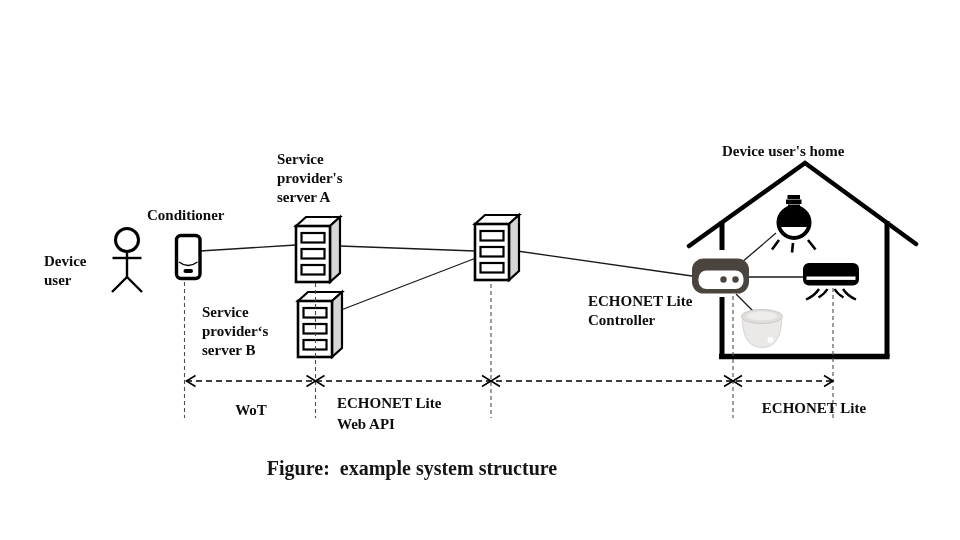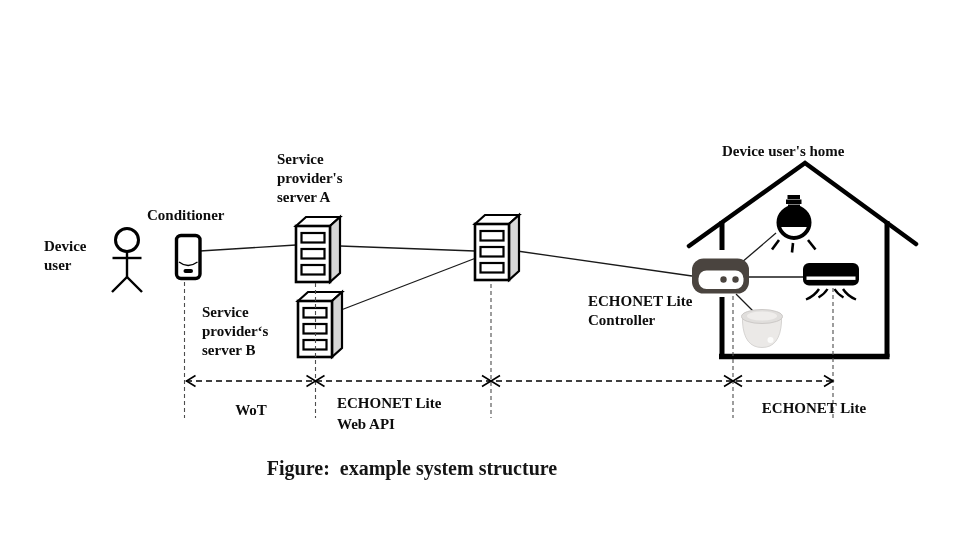--- a/index.html
+++ b/index.html
@@ -125,21 +125,21 @@
         <path d="M 324.5 375.5 L 315.5 381 L 324.5 386.5"></path>
         <path d="M 482 375.5 L 491 381 L 482 386.5"></path>
         <path d="M 500 375.5 L 491 381 L 500 386.5"></path>
         <path d="M 724 375.5 L 733 381 L 724 386.5"></path>
         <path d="M 742 375.5 L 733 381 L 742 386.5"></path>
         <path d="M 824 375.5 L 833 381 L 824 386.5"></path>
       </g>
     </g>
   </svg>
 
-  <div class="lbl" style="left:44px;top:237px;">Device
+  <div class="lbl" style="left:44px;top:252px;">Device
 user</div>
 
   <div class="lbl" style="left:147px;top:206px;">Conditioner</div>
 
   <div class="lbl" style="left:277px;top:150px;">Service
 provider's
 server A</div>
 
   <div class="lbl" style="left:202px;top:303px;">Service
 provider‘s

